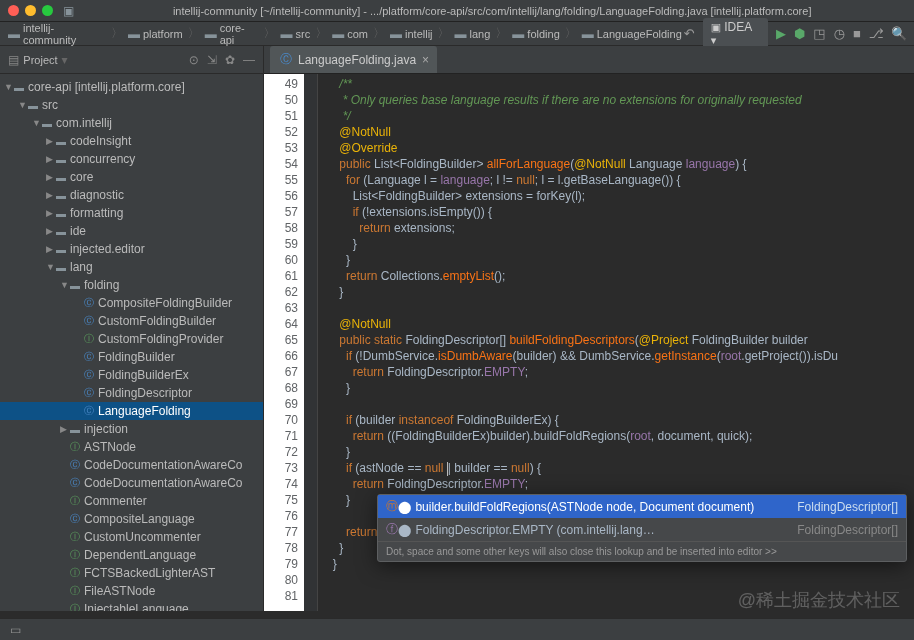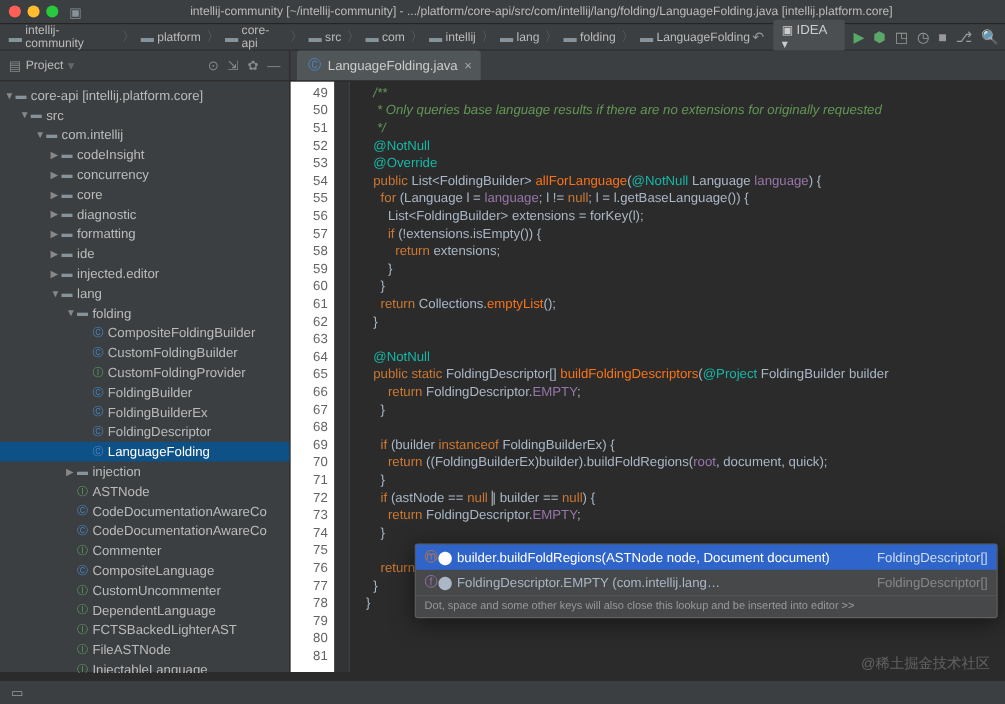--- a/index.html
+++ b/index.html
@@ -31,30 +31,30 @@
 .tabs { height:28px; background:#3c3f41; display:flex; align-items:flex-end; border-bottom:1px solid #222; padding-left:6px; }
 .tab { background:#515658; color:#ccc; padding:5px 8px 5px 10px; border-radius:3px 3px 0 0; display:flex; align-items:center; gap:6px; font-size:11px; }
 .tab .cls-i{color:#4a88c7}
 .tab .x { color:#aaa; cursor:pointer; }
 .code-wrap { flex:1; display:flex; overflow:hidden; font-family:Menlo,Consolas,monospace; font-size:12px; line-height:16px; }
 .gutter { width:40px; background:#ffffff; color:#606366; text-align:right; padding:2px 6px 0 0; }
 .gutter div{height:16px}
 .fold-gut { width:14px; background:#313335; border-right:1px solid #444; }
 .code { flex:1; padding:2px 0 0 8px; position:relative; }
 .code .ln { height:16px; white-space:pre; }
-.kw{color:#cc7832}.cmt{color:#629755;font-style:italic}.ann{color:#14b8a6}.mth{color:#f97316}.fld{color:#9876aa}
+.kw{color:#cc7832}.cmt{color:#629755;font-style:italic}.ann{color:#eab308}.mth{color:#f97316}.fld{color:#9876aa}
 .popup { position:absolute; top:448px; left:113px; width:530px; background:#46484a; border:1px solid #5d5f61; box-shadow:0 4px 20px rgba(0,0,0,.5); font-family:Menlo,Consolas,monospace; font-size:11px; border-radius:3px; }
 .popup .row { display:flex; align-items:center; padding:3px 8px; }
 .popup .row.sel { background:#2f65ca; color:#fff; }
 .popup .hint { padding:4px 8px; color:#999; font-size:10px; border-top:1px solid #555; }
 .popup .rt { margin-left:auto; color:#888; }
 .popup .row.sel .rt { color:#cde; }
 .statusbar { position:absolute; bottom:0; left:0; right:0; height:22px; background:#3c3f41; border-top:1px solid #2a2a2a; display:flex; align-items:center; padding:0 10px; color:#999; font-size:11px; }
 .statusbar .sp { margin-left:auto; display:flex; gap:12px; }
-.watermark { position:absolute; right:14px; bottom:28px; color:rgba(255,255,255,.25); font-size:13px; }
+.watermark { position:absolute; right:14px; bottom:28px; color:rgba(255,255,255,.25); font-size:18px; }
 .cursor-box { display:inline-block; width:1px; height:14px; background:#bbb; vertical-align:middle; }
 </style>
 </head>
 <body>
 
 <div class="titlebar">
   <div class="traffic">
     <div class="dot r"></div>
     <div class="dot y"></div>
     <div class="dot g"></div>
@@ -320,20 +320,21 @@
           <div class="ln ">        List&lt;FoldingBuilder&gt; extensions = forKey(l);</div>
           <div class="ln ">        <span class="kw">if</span> (!extensions.isEmpty()) {</div>
           <div class="ln ">          <span class="kw">return</span> extensions;</div>
           <div class="ln ">        }</div>
           <div class="ln ">      }</div>
           <div class="ln ">      <span class="kw">return</span> Collections.<span class="mth">emptyList</span>();</div>
           <div class="ln ">    }</div>
           <div class="ln "></div>
           <div class="ln ">    <span class="ann">@NotNull</span></div>
           <div class="ln ">    <span class="kw">public static</span> FoldingDescriptor[] <span class="mth">buildFoldingDescriptors</span>(<span class="ann">@Project</span> FoldingBuilder builder</div>
+          <div class="ln ">      <span class="kw">if</span> (!DumbService.<span class="mth">isDumbAware</span>(builder) &amp;&amp; DumbService.<span class="mth">getInstance</span>(<span class="fld">root</span>.getProject()).isDu</div>
           <div class="ln ">        <span class="kw">return</span> FoldingDescriptor.<span class="fld">EMPTY</span>;</div>
           <div class="ln ">      }</div>
           <div class="ln "></div>
           <div class="ln ">      <span class="kw">if</span> (builder <span class="kw">instanceof</span> FoldingBuilderEx) {</div>
           <div class="ln ">        <span class="kw">return</span> ((FoldingBuilderEx)builder).buildFoldRegions(<span class="fld">root</span>, document, quick);</div>
           <div class="ln ">      }</div>
           <div class="ln ">      <span class="kw">if</span> (astNode == <span class="kw">null</span> <span class="cursor-box"></span>| builder == <span class="kw">null</span>) {</div>
           <div class="ln ">        <span class="kw">return</span> FoldingDescriptor.<span class="fld">EMPTY</span>;</div>
           <div class="ln ">      }</div>
           <div class="ln "></div>

